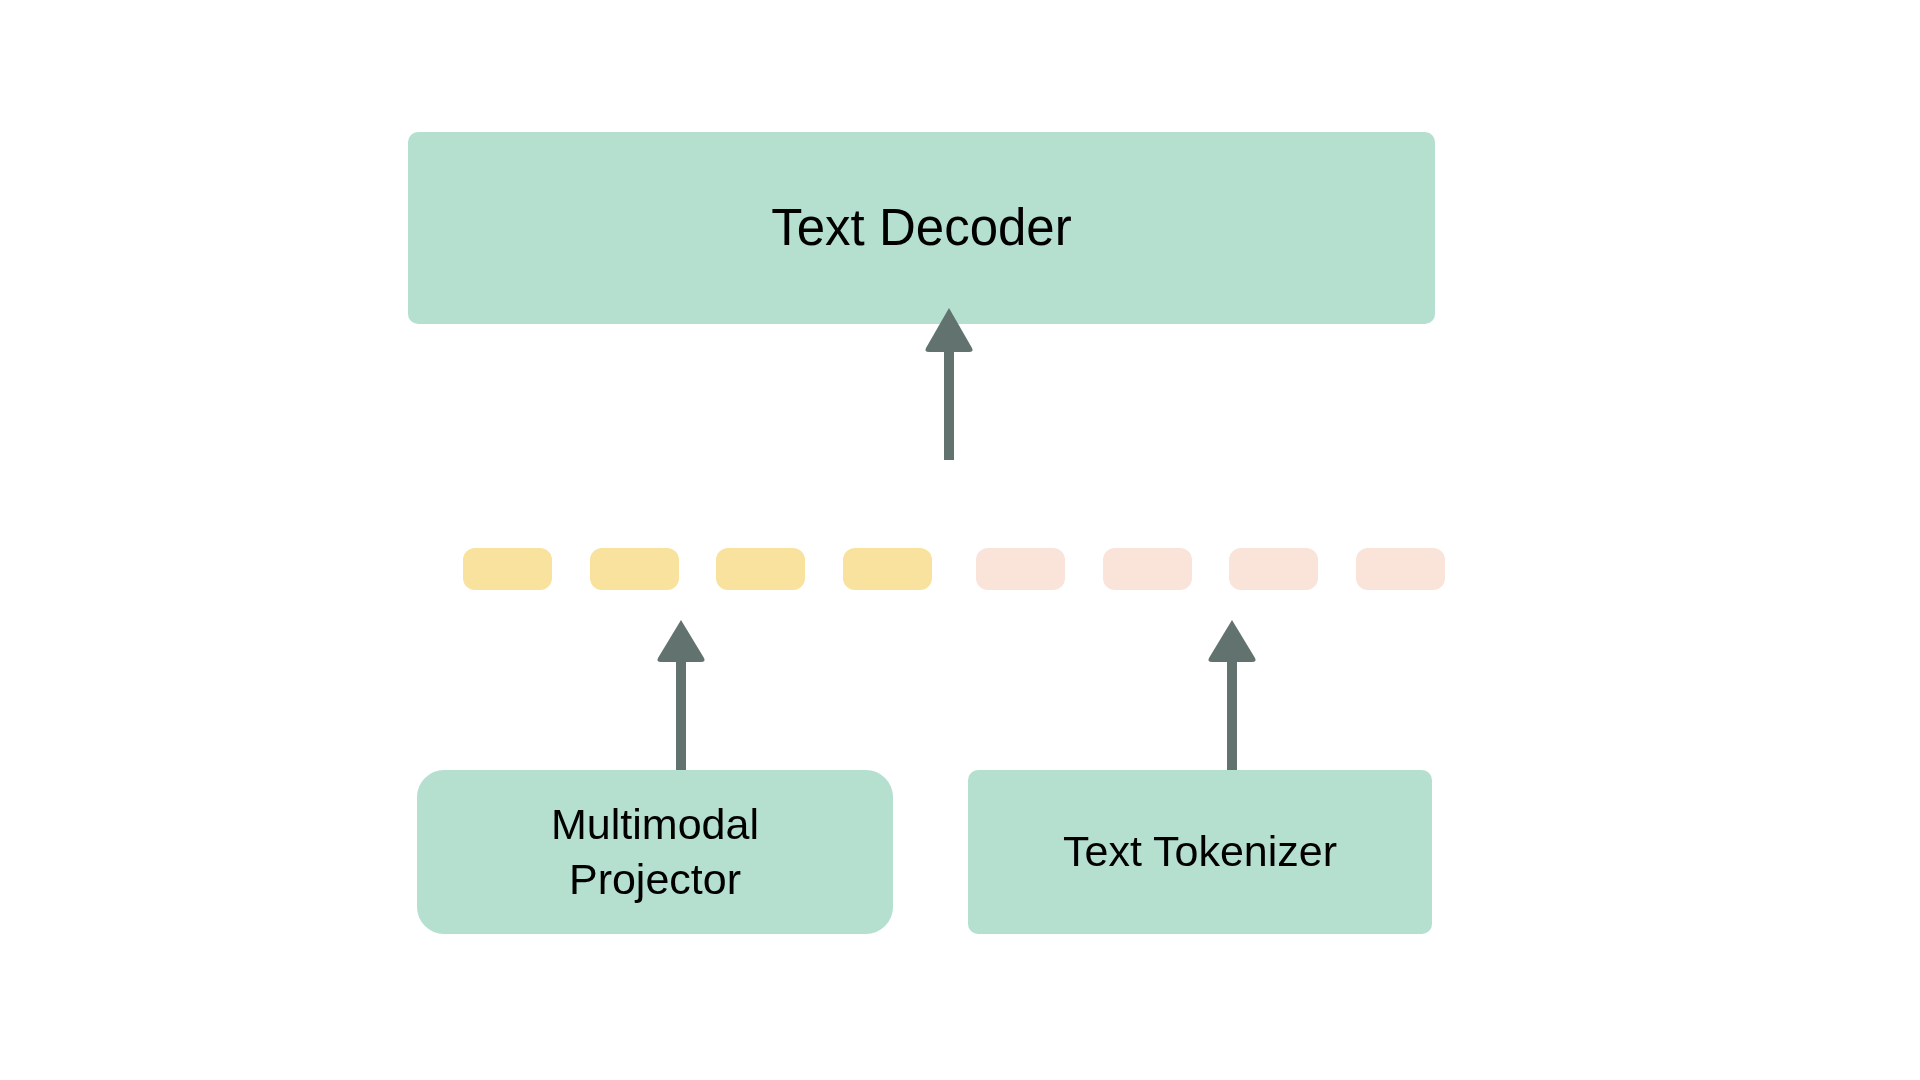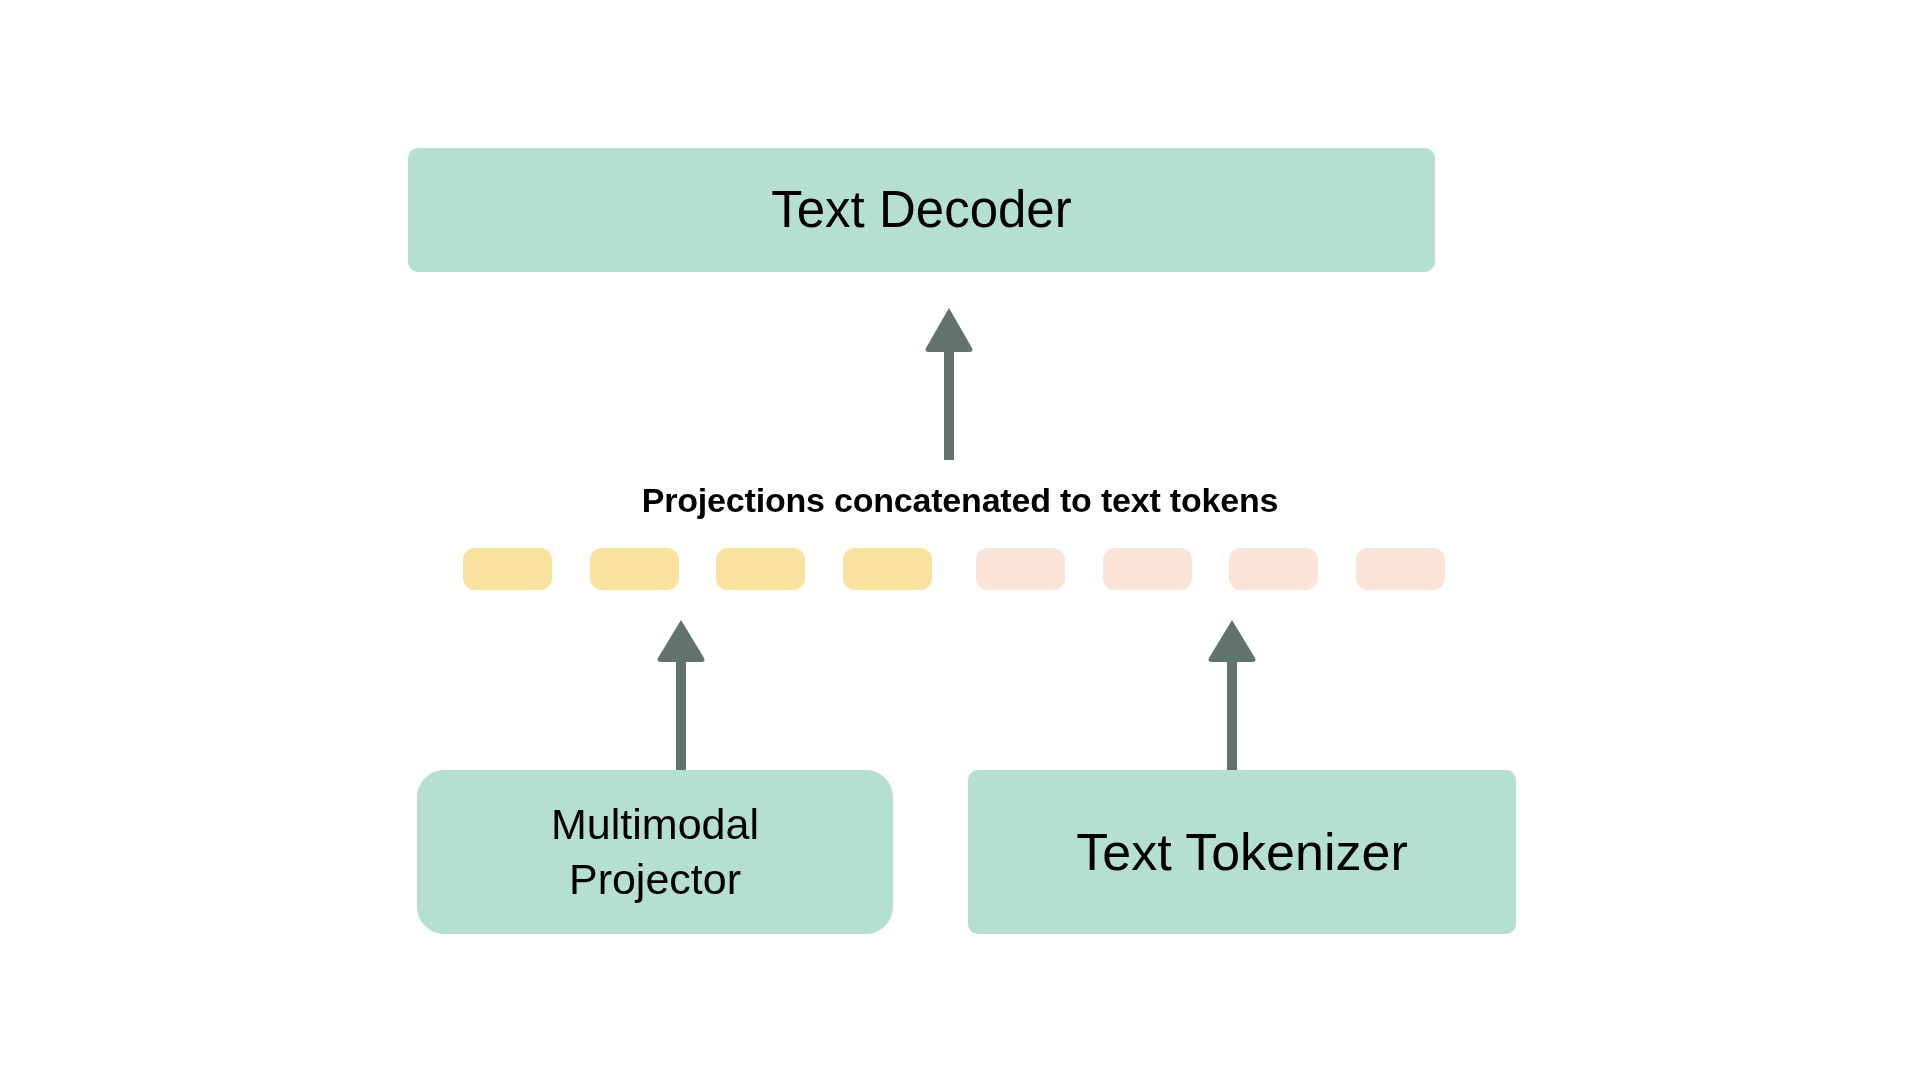--- a/index.html
+++ b/index.html
@@ -32,41 +32,41 @@
     color: #000000;
     line-height: 1.28;
   }
   .box-label {
     display: block;
     white-space: pre-line;
   }
 
   #box-text-decoder {
     left: 408px;
-    top: 148px;
+    top: 132px;
     width: 1027px;
-    height: 124px;
+    height: 192px;
     background: #b5e0d0;
     font-size: 51px;
   }
   #box-multimodal-projector {
     left: 417px;
     top: 770px;
     width: 476px;
     height: 164px;
     background: #b5e0d0;
     font-size: 43px;
   }
   #box-text-tokenizer {
     left: 968px;
     top: 770px;
-    width: 548px;
+    width: 464px;
     height: 164px;
     background: #b5e0d0;
-    font-size: 52px;
+    font-size: 43px;
   }
 
   
   .arrow {
     position: absolute;
     overflow: visible;
   }
   #arrow-tokens-to-decoder {
     left: 924px;
     top: 308px;
@@ -122,21 +122,20 @@
 
   <div class="box" id="box-text-decoder" style="background: rgb(181, 224, 208);">
     <span class="box-label">Text Decoder</span>
   </div>
 
   <svg class="arrow" id="arrow-tokens-to-decoder" viewBox="0 0 50 152">
     <rect x="20" y="40" width="10" height="112" fill="#62736f"></rect>
     <path d="M25 0 L48 40 Q50 44 45 44 L5 44 Q0 44 2 40 Z" fill="#62736f"></path>
   </svg>
 
-  <div id="caption-projections">Projections concatenated to text tokens</div>
 
   <div id="token-row">
     <div class="token-pill" style="left: 0px; background: rgb(248, 226, 157);"></div>
     <div class="token-pill" style="left: 127px; background: rgb(248, 226, 157);"></div>
     <div class="token-pill" style="left: 253px; background: rgb(248, 226, 157);"></div>
     <div class="token-pill" style="left: 380px; background: rgb(248, 226, 157);"></div>
     <div class="token-pill" style="left: 513px; background: rgb(250, 227, 217);"></div>
     <div class="token-pill" style="left: 640px; background: rgb(250, 227, 217);"></div>
     <div class="token-pill" style="left: 766px; background: rgb(250, 227, 217);"></div>
     <div class="token-pill" style="left: 893px; background: rgb(250, 227, 217);"></div>

